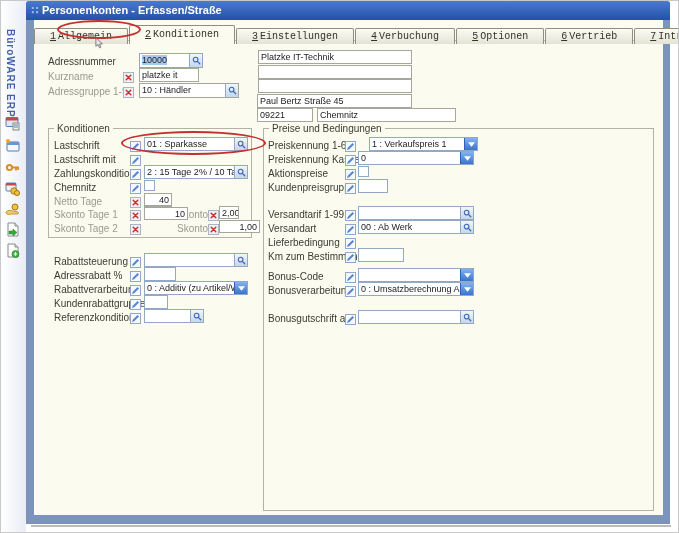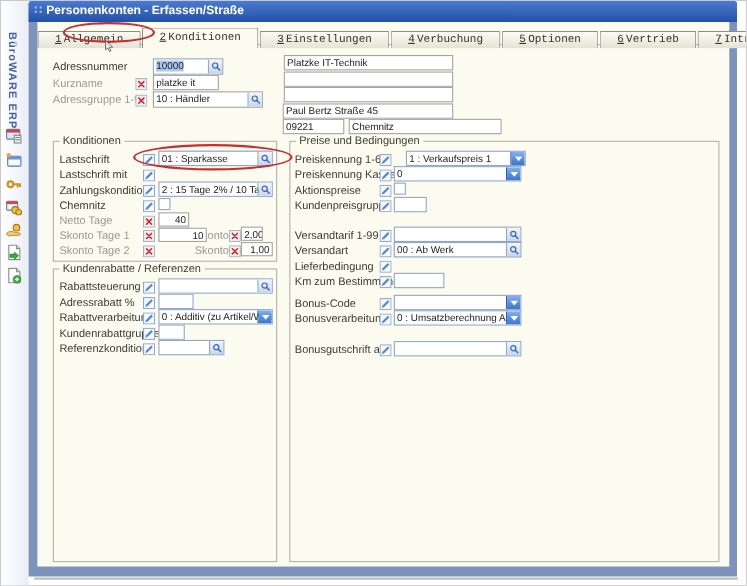--- a/index.html
+++ b/index.html
@@ -246,25 +246,22 @@
   <span class="ico11" style="left:129px;top:220px"><svg viewBox="0 0 11 11" width="11" height="11">
         <rect x="0.5" y="0.5" width="10" height="10" fill="#eef0f4" stroke="#aab4c4"></rect>
         <path d="M3.2 3.2 L7.8 7.8 M7.8 3.2 L3.2 7.8" stroke="#cc2828" stroke-width="1.4" stroke-linecap="round"></path>
       </svg></span>
   <div class="fld gray num" style="left:143px;top:206px;width:44px;height:13px">10</div>
   <span class="lbl dim" style="left:176px;top:222px">Skonto %</span>
   <span class="ico11" style="left:207px;top:220px"><svg viewBox="0 0 11 11" width="11" height="11">
         <rect x="0.5" y="0.5" width="10" height="10" fill="#eef0f4" stroke="#aab4c4"></rect>
         <path d="M3.2 3.2 L7.8 7.8 M7.8 3.2 L3.2 7.8" stroke="#cc2828" stroke-width="1.4" stroke-linecap="round"></path>
       </svg></span>
-  <div class="fld gray num" style="left:218px;top:219px;width:29px;height:13px">1,00</div>
-
-  <div class="groupbox" style="left:47px;top:243px;width:204px;height:267px">
-    <span class="gtitle">Kundenrabatte / Referenzen</span>
-  </div>
+  <div class="fld gray num" style="left:218px;top:219px;width:41px;height:13px">1,00</div>
+
   <span class="lbl" style="left:53px;top:255px">Rabattsteuerung</span>
   <span class="ico11" style="left:129px;top:253px"><svg viewBox="0 0 11 11" width="11" height="11">
         <rect x="0.5" y="0.5" width="10" height="10" fill="#f6f9ff" stroke="#8fa8cc"></rect>
         <path d="M2 9 L2.8 6.8 L7.6 2 L9 3.4 L4.2 8.2 Z" fill="#5286cf"></path>
       </svg></span>
   <div class="fld has-btn" style="left:143px;top:252px;width:104px">
     <span></span>
     <span class="lookup-btn">
         <svg viewBox="0 0 10 10" width="9" height="9">
           <circle cx="4" cy="4" r="2.6" fill="none" stroke="#3a68b0" stroke-width="1.2"></circle>

